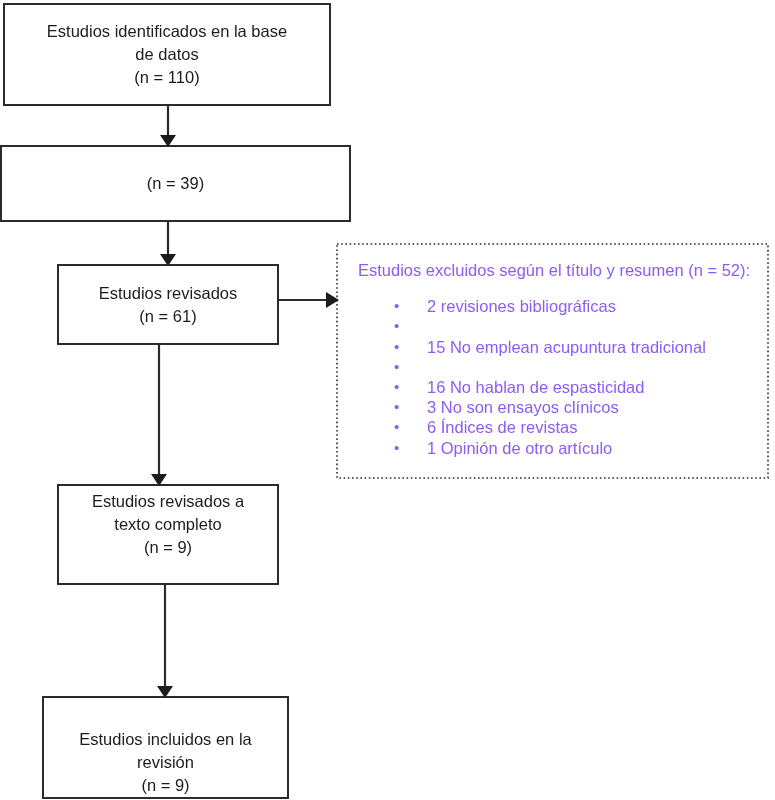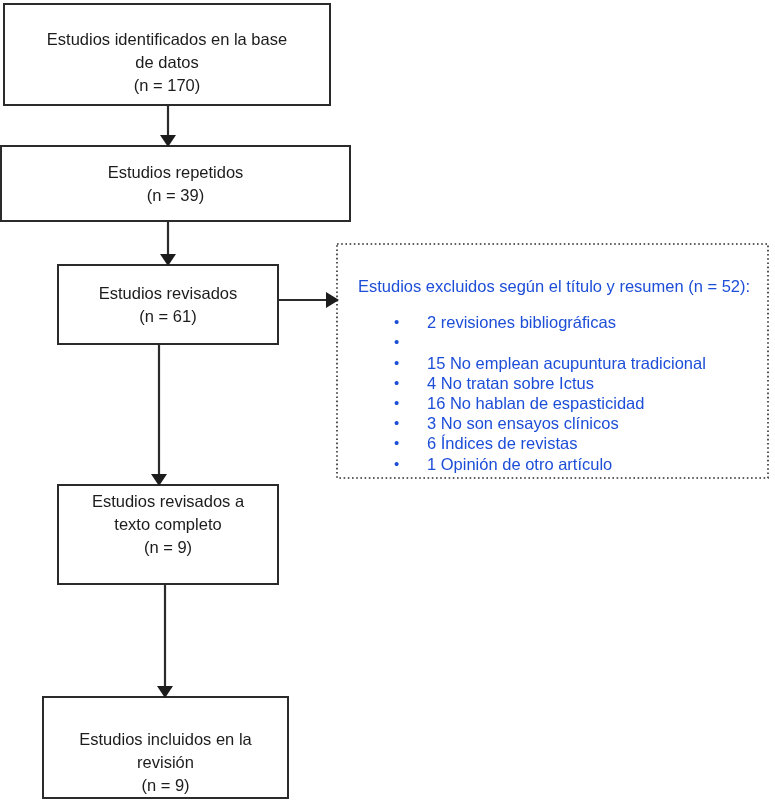--- a/index.html
+++ b/index.html
@@ -62,26 +62,26 @@
     font-family: "Liberation Sans", sans-serif;
     box-sizing: border-box;
     pointer-events: none;
   }
   .box-label .line {
     white-space: nowrap;
   }
   .excl-panel {
     position: absolute;
     left: 337px;
-    top: 260px;
+    top: 244px;
     width: 431px;
     height: 234px;
     box-sizing: border-box;
     padding: 16px 10px 10px 21px;
-    color: #1d4ed8;
+    color: #8b5cf6;
     font-size: 16.5px;
     line-height: 20.2px;
     font-family: "Liberation Sans", sans-serif;
   }
   .excl-heading {
     margin: 0 0 16px 0;
     white-space: nowrap;
     font-size: 16.5px;
   }
   .excl-list {
@@ -142,28 +142,27 @@
       <line class="connector-line" x1="159" y1="344" x2="159" y2="475"></line>
       <polygon class="arrow-head" points="151,474 167,474 159,486"></polygon>
     </g>
 
     <g>
       <line class="connector-line" x1="165" y1="584" x2="165" y2="687"></line>
       <polygon class="arrow-head" points="157,686 173,686 165,698"></polygon>
     </g>
   </svg>
 
-  <div class="box-label" style="left:4px; top:12px; width:326px; height:101px;">
+  <div class="box-label" style="left:4px; top:4px; width:326px; height:101px;">
     <span class="line">Estudios identificados en la base</span>
     <span class="line">de datos</span>
-    <span class="line">(n = 170)</span>
+    <span class="line">(n = 110)</span>
   </div>
 
   <div class="box-label" style="left:1px; top:146px; width:349px; height:75px;">
-    <span class="line">Estudios repetidos</span>
     <span class="line">(n = 39)</span>
   </div>
 
   <div class="box-label" style="left:58px; top:265px; width:220px; height:79px;border-radius:6px;">
     <span class="line">Estudios revisados</span>
     <span class="line">(n = 61)</span>
   </div>
 
   <div class="box-label" style="left:58px; top:485px; width:220px; height:78px;">
     <span class="line">Estudios revisados a</span>
@@ -176,21 +175,21 @@
     <span class="line">revisión</span>
     <span class="line">(n = 9)</span>
   </div>
 
   <div class="excl-panel">
     <p class="excl-heading">Estudios excluidos según el título y resumen (n = 52):</p>
     <ul class="excl-list">
         <li><span class="bullet-dot">•</span><span>2 revisiones bibliográficas</span></li>
         <li><span class="bullet-dot">•</span></li>
         <li><span class="bullet-dot">•</span><span>15 No emplean acupuntura tradicional</span></li>
-        <li><span class="bullet-dot">•</span><span>4  No tratan sobre Ictus</span></li>
+        <li><span class="bullet-dot">•</span></li>
         <li><span class="bullet-dot">•</span><span>16 No hablan de espasticidad</span></li>
         <li><span class="bullet-dot">•</span><span>3  No son ensayos clínicos</span></li>
         <li><span class="bullet-dot">•</span><span>6  Índices de revistas</span></li>
         <li><span class="bullet-dot">•</span><span>1 Opinión de otro artículo</span></li>
       </ul>
   </div>
 
 </div>
 
 </body></html>

